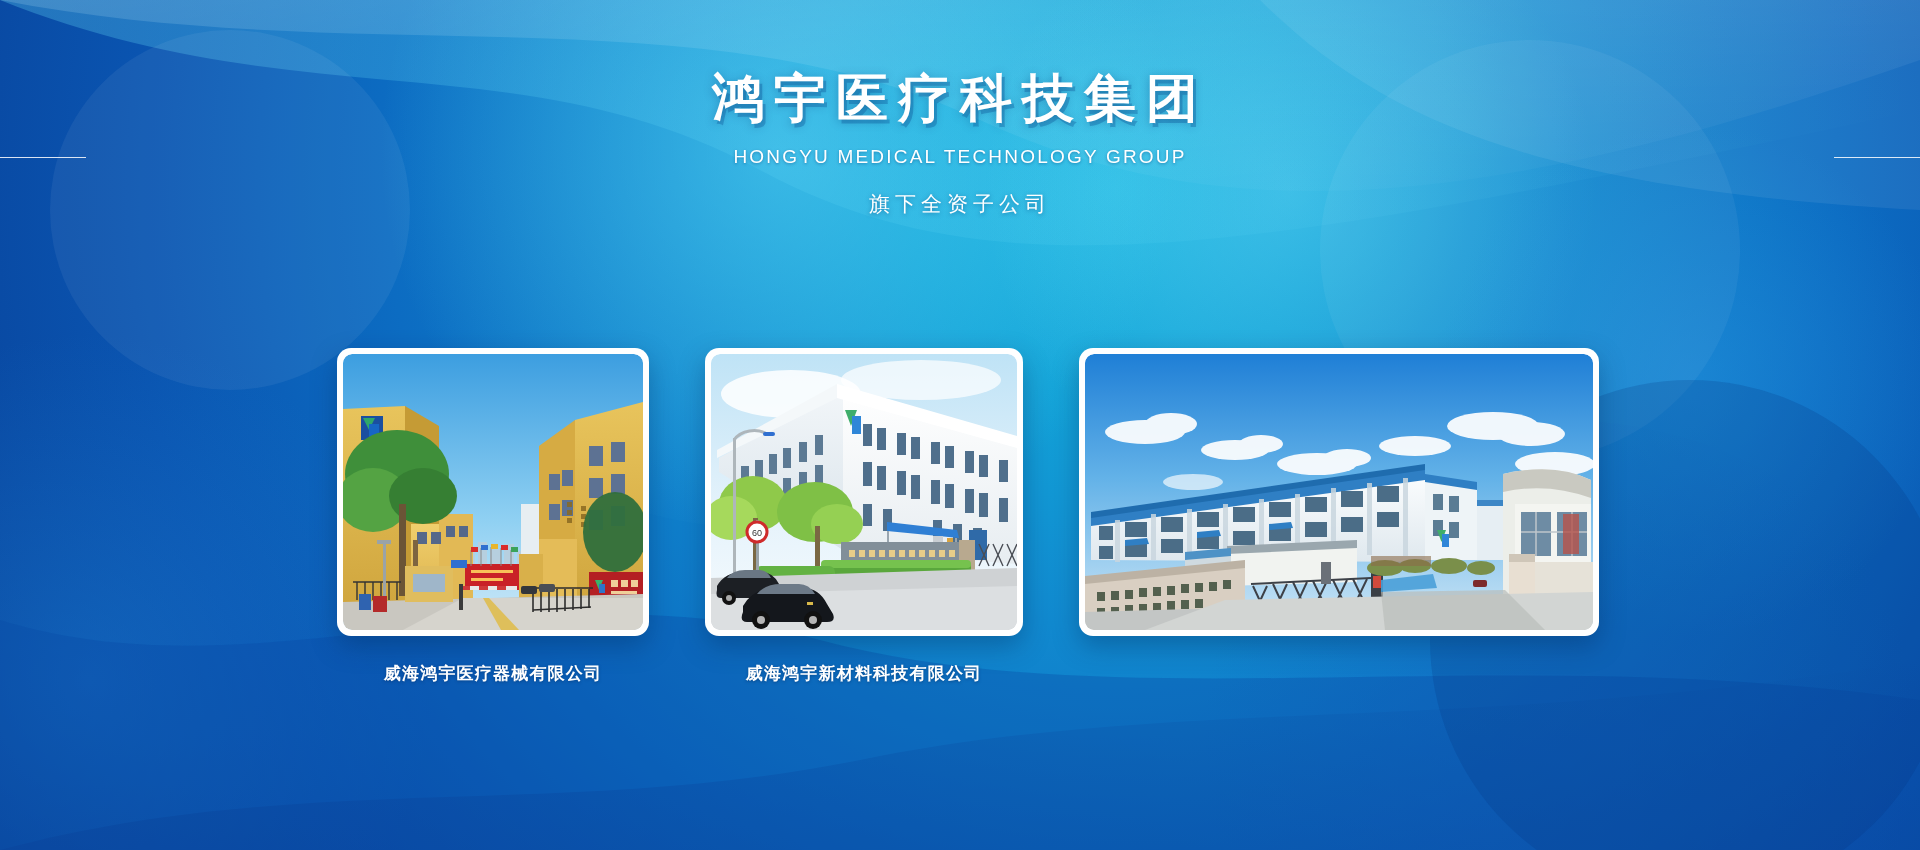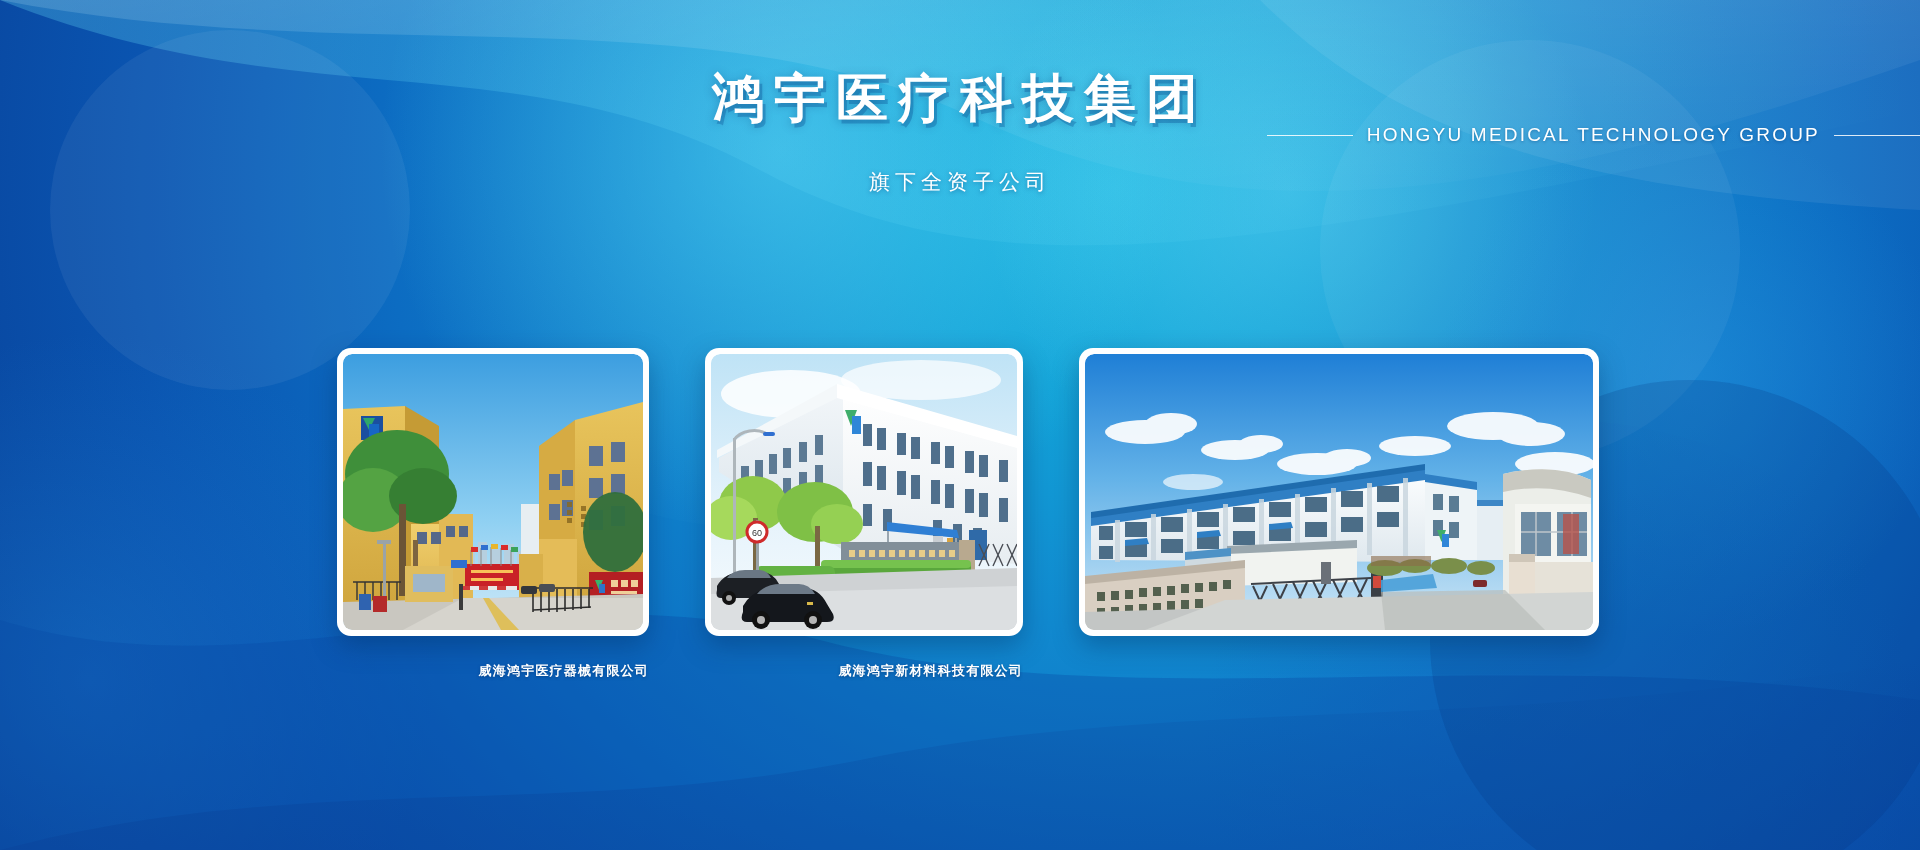--- a/index.html
+++ b/index.html
@@ -37,47 +37,48 @@
   
   #header { position:absolute; left:0; top:0; width:1920px; text-align:center; }
   #main-title {
     margin-top:72px;
     font-size:52px; line-height:1; font-weight:700; letter-spacing:10px;
     color:#ffffff;
     text-shadow: 3px 4px 0 rgba(8,70,140,.30), 0 2px 10px rgba(4,50,110,.35);
     font-family:"DejaVu Sans","Liberation Sans",sans-serif;
   }
   #subtitle-row {
-    display:flex; align-items:center; justify-content:flex-end; gap:14px;
+    margin-top:22px;
+    display:flex; align-items:center; justify-content:space-between; gap:35px;
   }
   .rule { width:86px; height:1px; background:rgba(255,255,255,.85); }
   #subtitle-en {
     font-size:19px; letter-spacing:2.2px; color:#ffffff; font-weight:400;
     text-shadow:0 1px 3px rgba(5,60,120,.45);
     white-space:nowrap;
   }
   #sub-cn {
     margin-top:22px; font-size:21px; letter-spacing:5px; color:#ffffff;
     text-shadow:0 1px 4px rgba(5,60,120,.5);
     font-family:Liberation Mono, monospace;
   }
 
   
   #cards {
     position:absolute; left:0; top:348px; width:1920px;
     display:flex; justify-content:center; align-items:flex-start; gap:40px;
   }
-  .card { display:flex; flex-direction:column; align-items:flex-end;padding-left:16px; }
+  .card { display:flex; flex-direction:column; align-items:center;padding-left:16px; }
   .photo-frame {
     border-radius:14px; background:#ffffff; padding:6px;
     box-shadow:0 10px 26px rgba(3,40,90,.35);
   }
   .photo { border-radius:9px; overflow:hidden; display:block; position:relative; }
   .caption {
-    margin-top:26px; color:#ffffff; font-size:13px; font-weight:700; letter-spacing:1.2px;
+    margin-top:26px; color:#ffffff; font-size:17px; font-weight:700; letter-spacing:1.2px;
     text-shadow:0 1px 3px rgba(4,45,100,.55);
     font-family:"DejaVu Sans","Liberation Sans",sans-serif;
     white-space:nowrap;
   }
   svg.photo-svg { display:block; }
 </style>
 </head>
 <body>
 
 <div id="banner">

